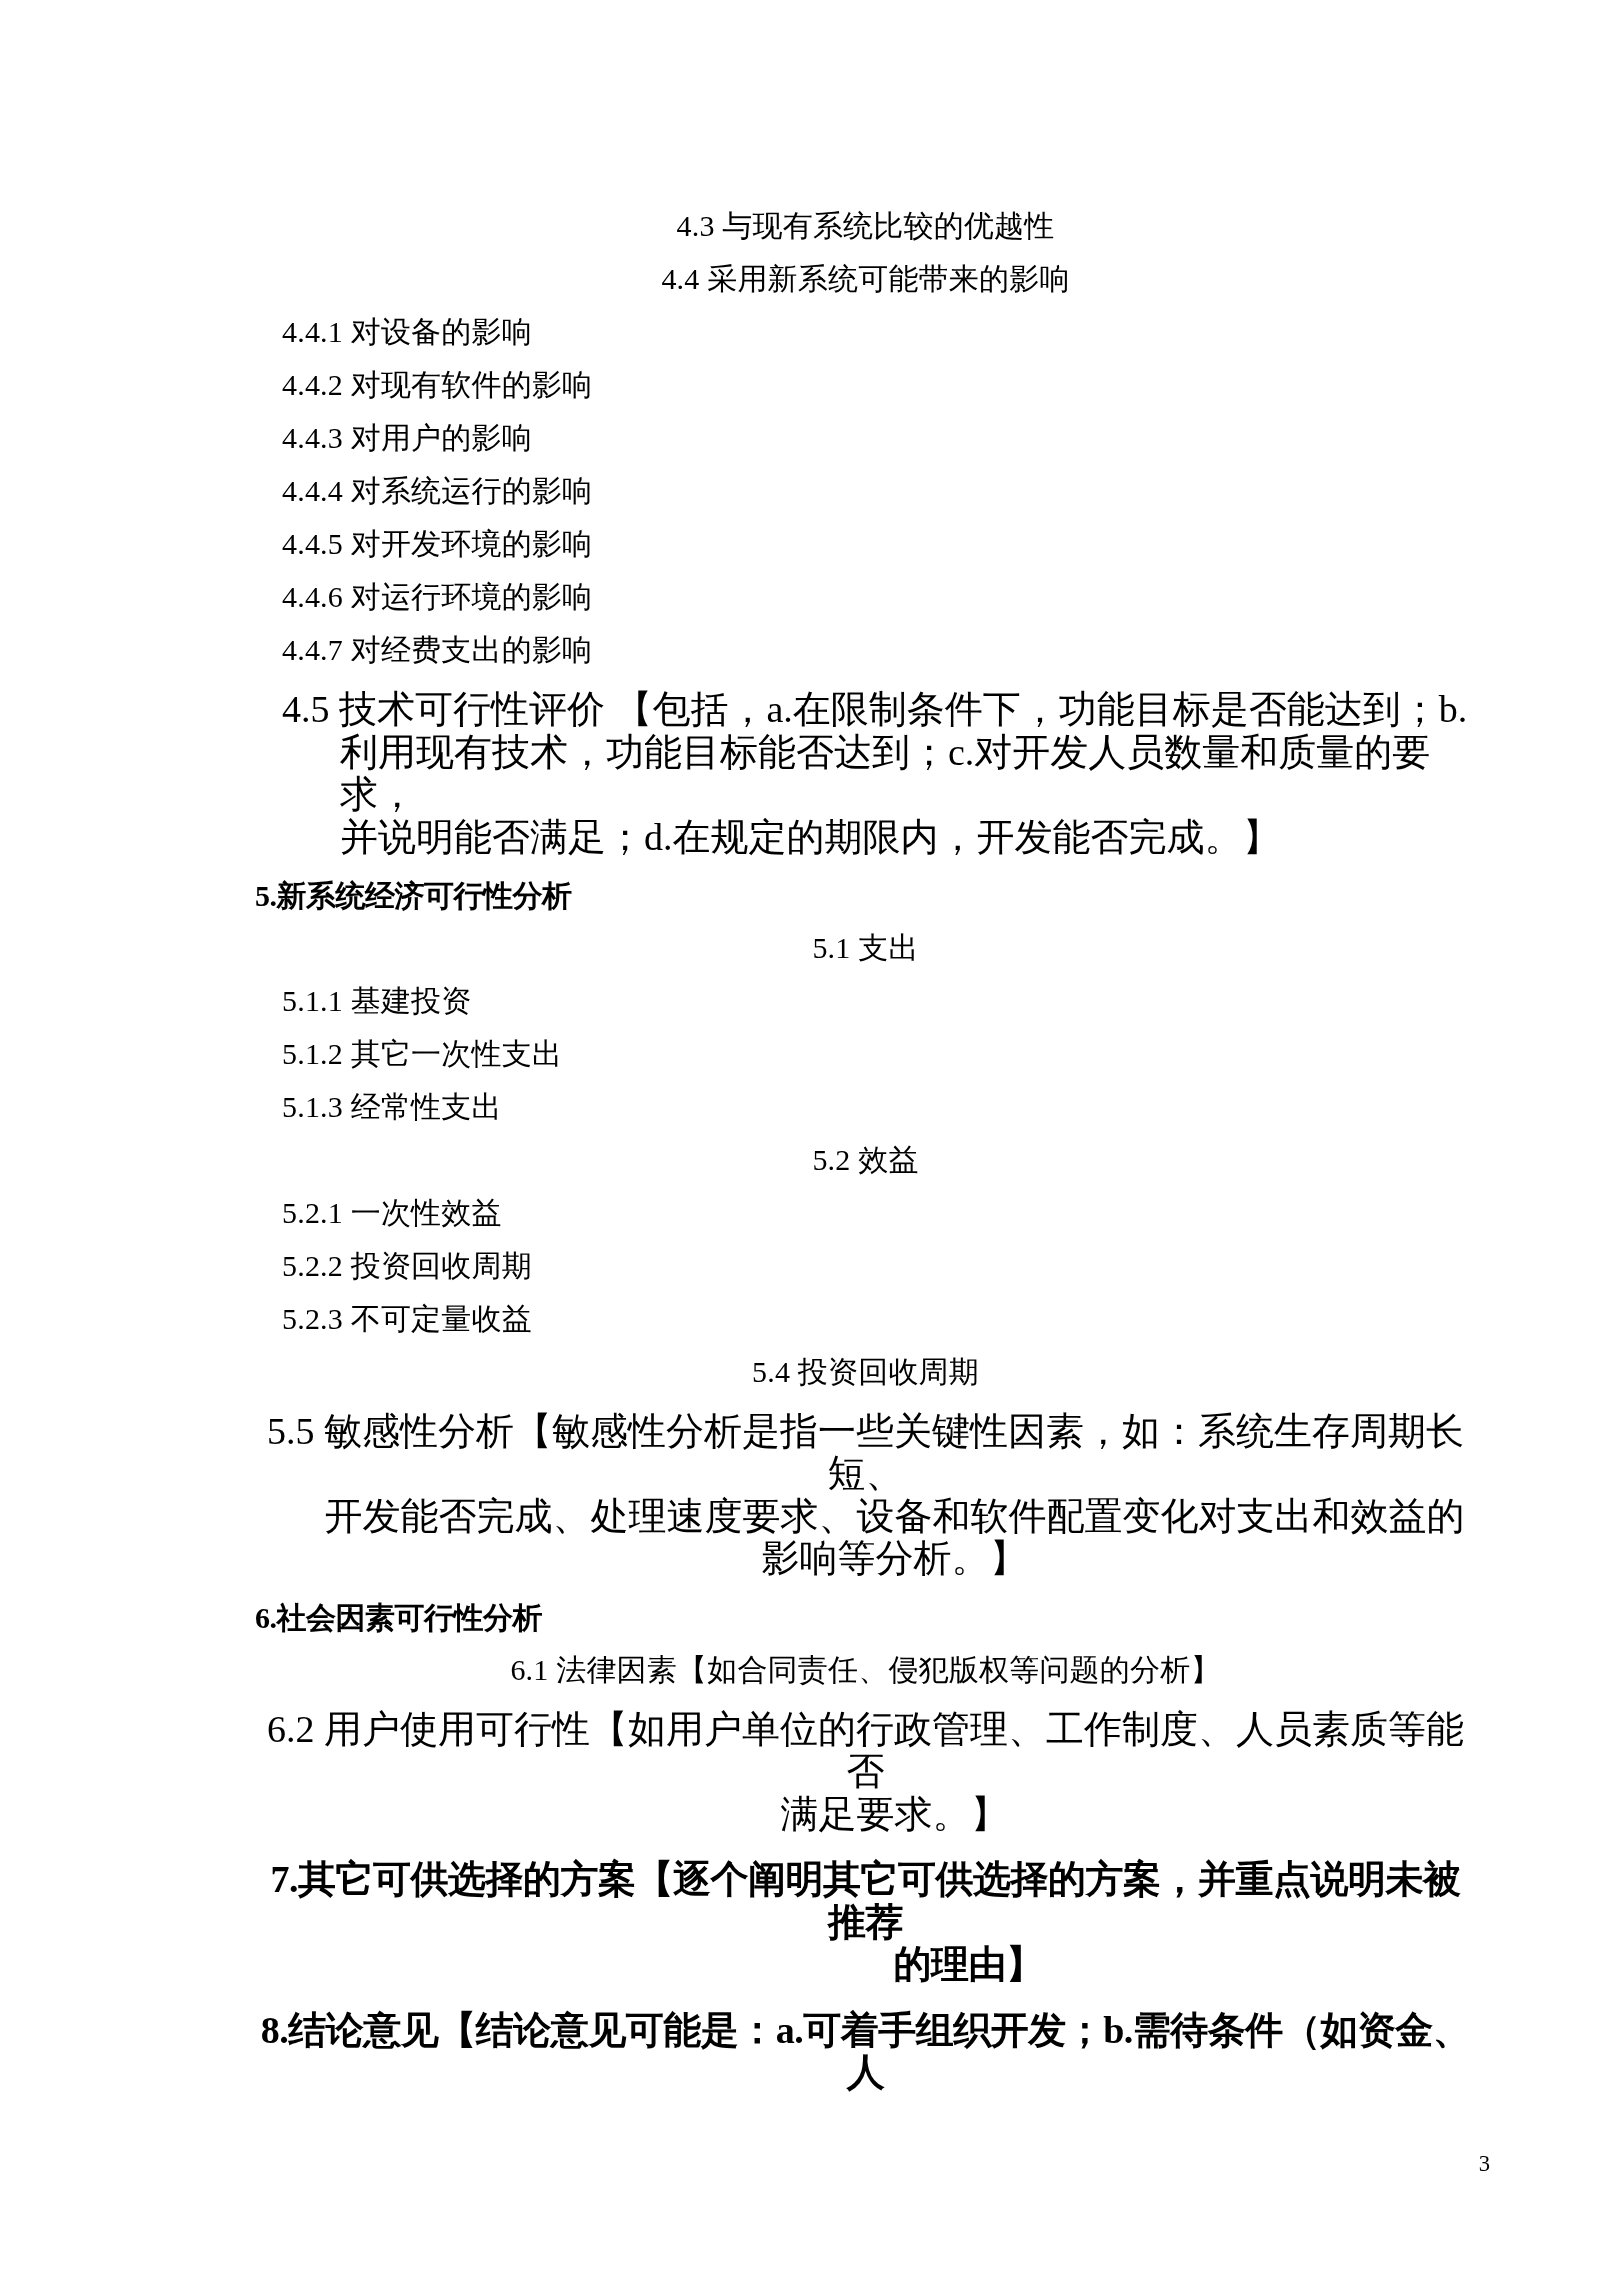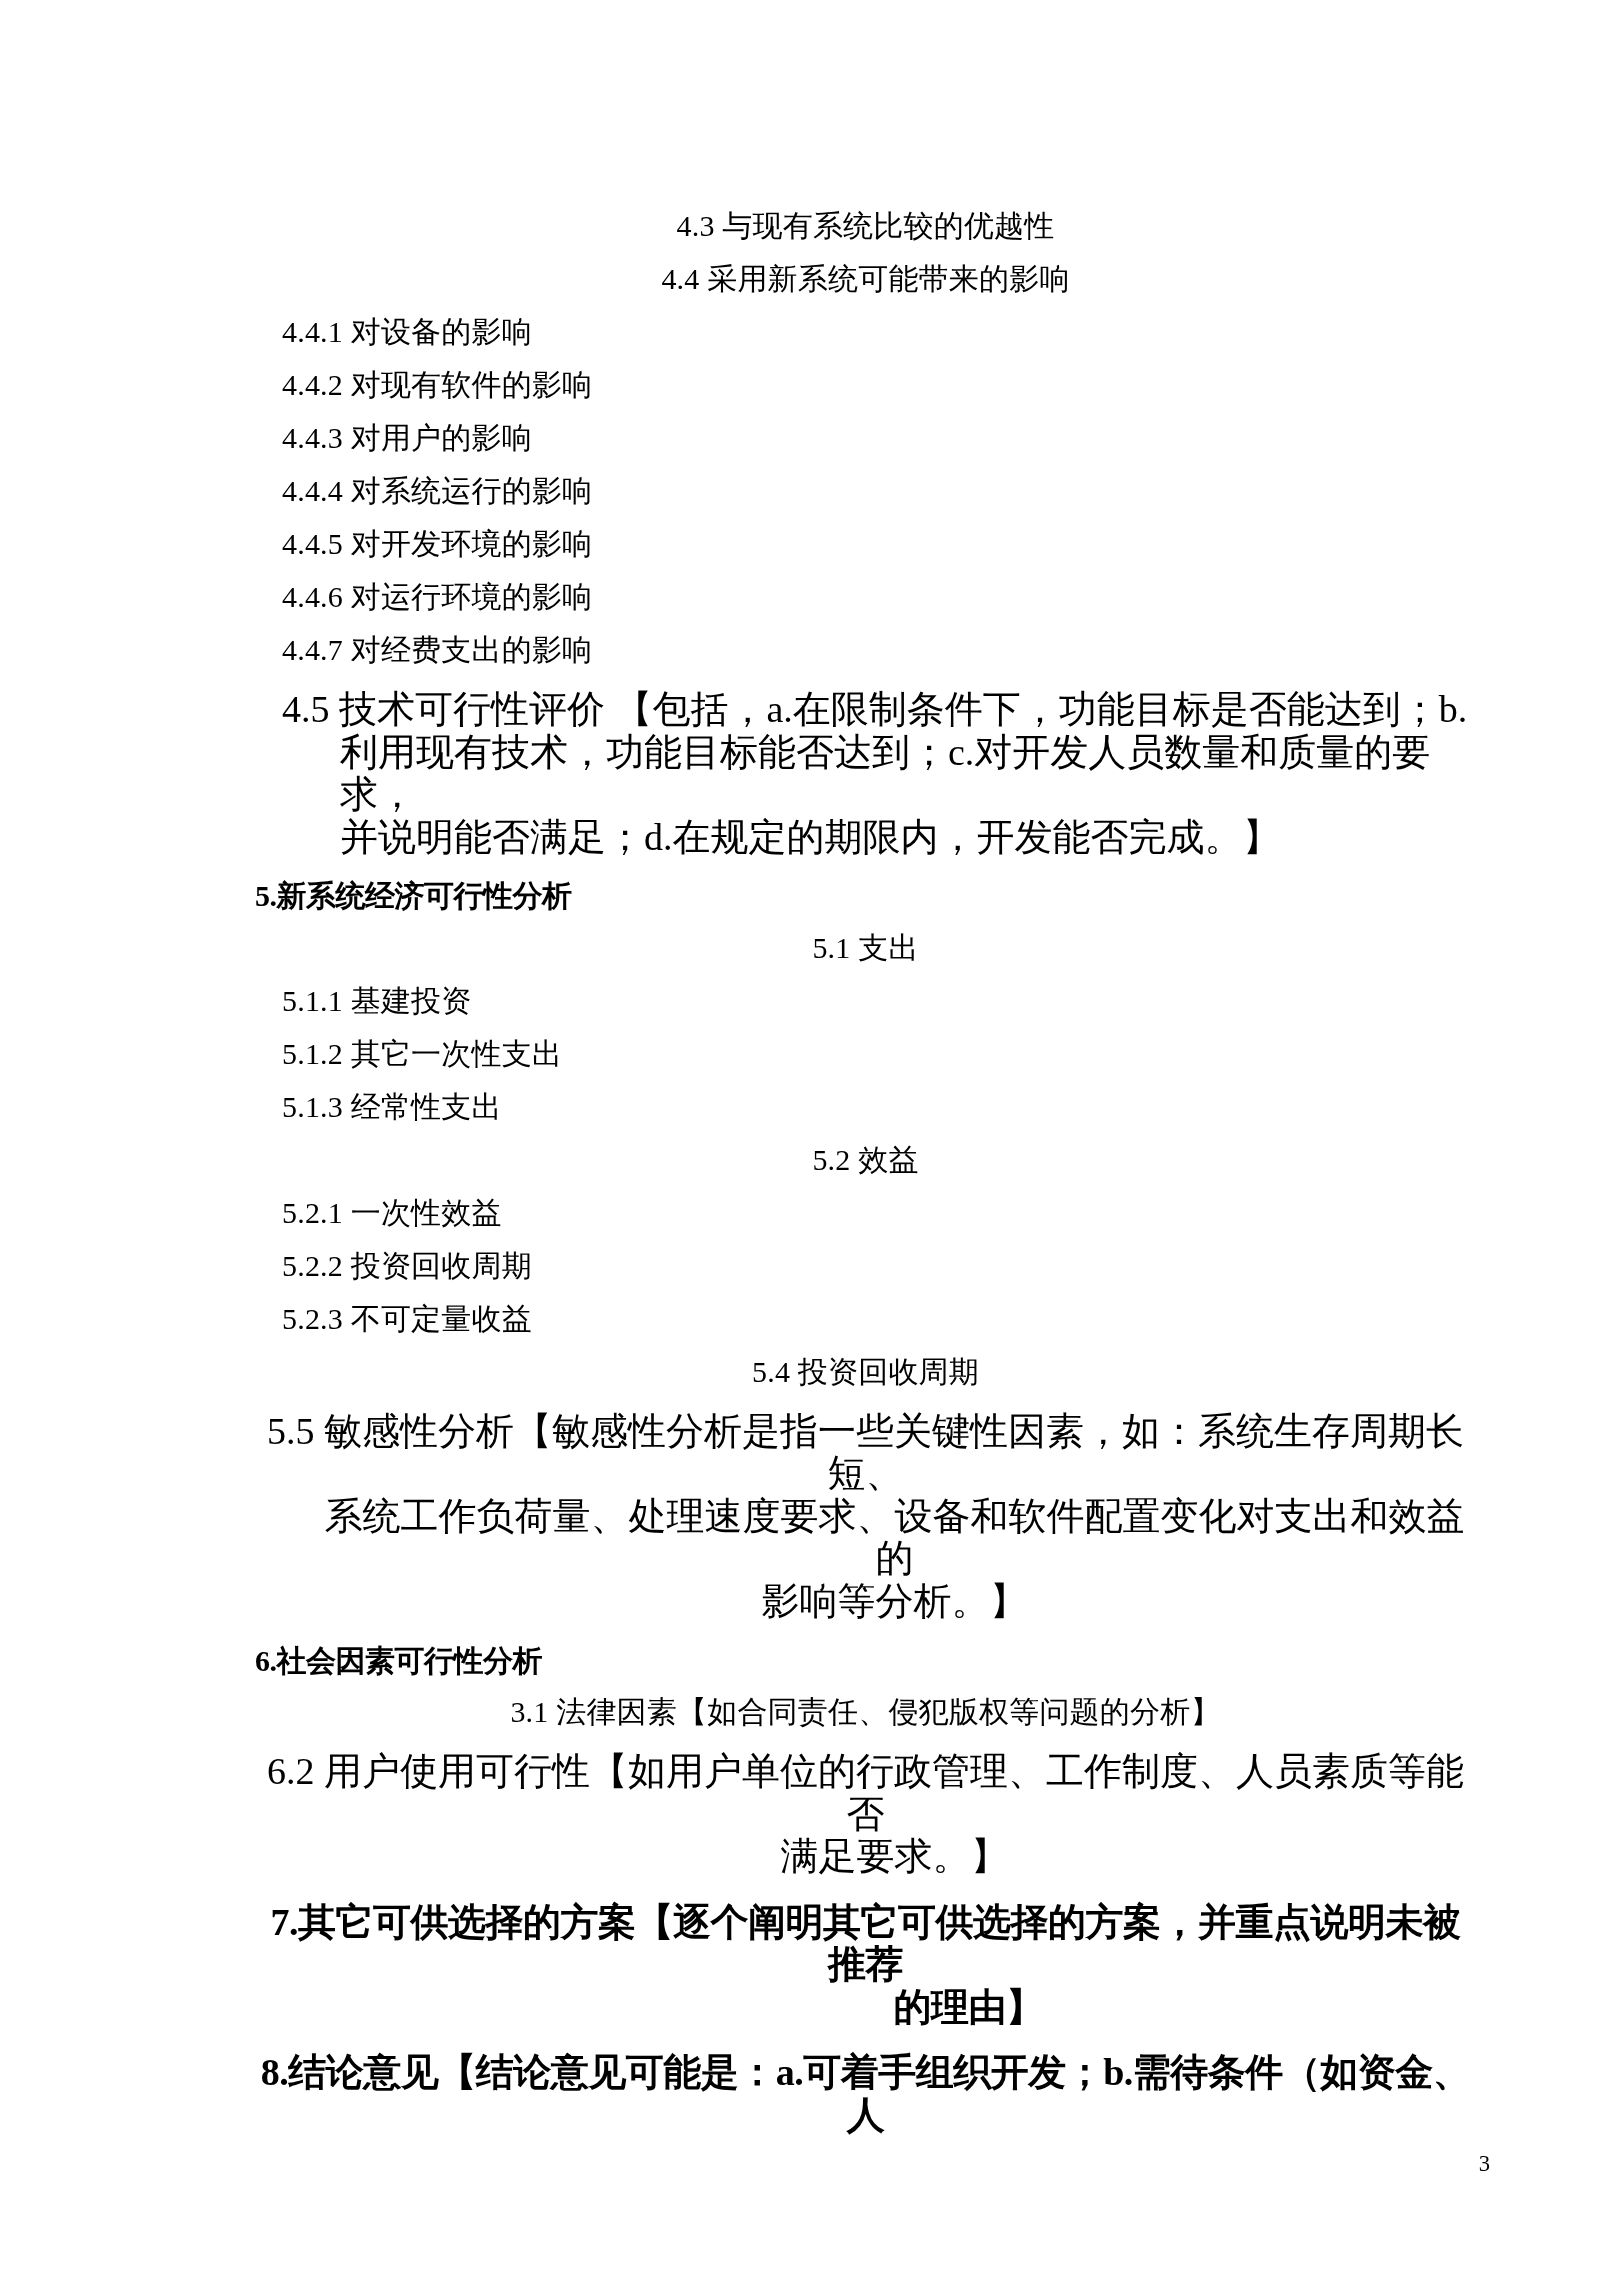--- a/index.html
+++ b/index.html
@@ -115,27 +115,27 @@
 
   <div class="line lvl2">5.2  效益</div>
   <div class="line lvl3">5.2.1  一次性效益</div>
   <div class="line lvl3">5.2.2  投资回收周期</div>
   <div class="line lvl3">5.2.3  不可定量收益</div>
 
   <div class="line lvl2">5.4  投资回收周期</div>
 
   <div class="para lvl2">
     <span class="first">5.5  敏感性分析【敏感性分析是指一些关键性因素，如：系统生存周期长短、</span>
-    <span class="cont">系统工作负荷量、处理速度要求、设备和软件配置变化对支出和效益的</span>
+    <span class="cont">开发能否完成、处理速度要求、设备和软件配置变化对支出和效益的</span>
     <span class="cont">影响等分析。】</span>
   </div>
 
   <div class="line head1">6.社会因素可行性分析</div>
 
-  <div class="line lvl2">3.1  法律因素【如合同责任、侵犯版权等问题的分析】</div>
+  <div class="line lvl2">6.1  法律因素【如合同责任、侵犯版权等问题的分析】</div>
 
   <div class="para lvl2">
     <span class="first">6.2  用户使用可行性【如用户单位的行政管理、工作制度、人员素质等能否</span>
     <span class="cont">满足要求。】</span>
   </div>
 
   <div class="para head1">
     <span class="first">7.其它可供选择的方案【逐个阐明其它可供选择的方案，并重点说明未被推荐</span>
     <span class="cont">的理由】</span>
   </div>

